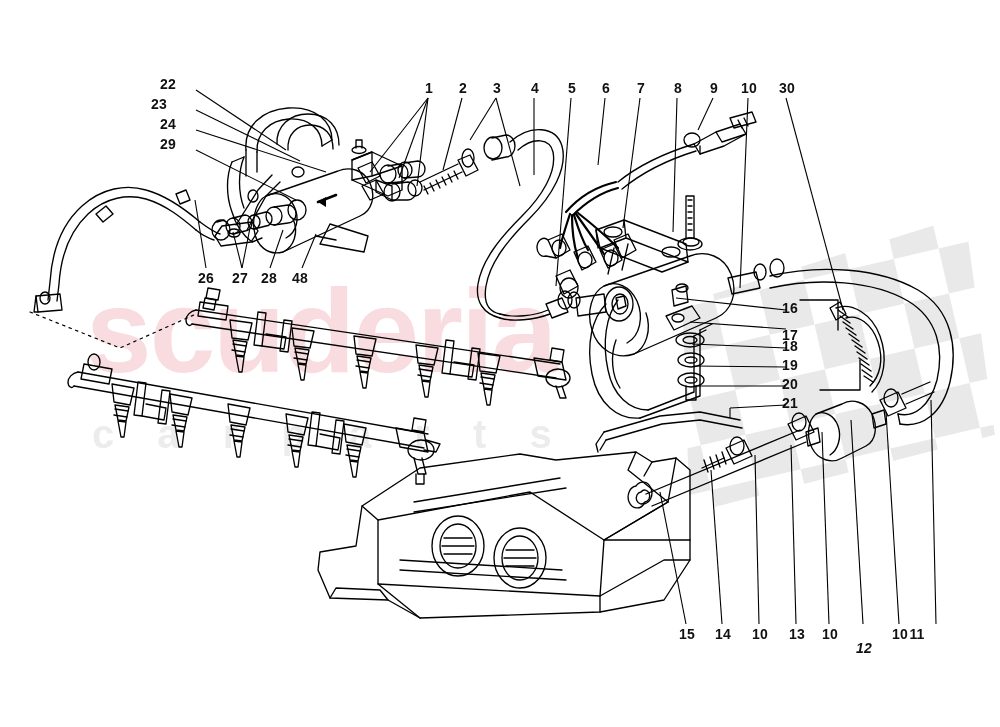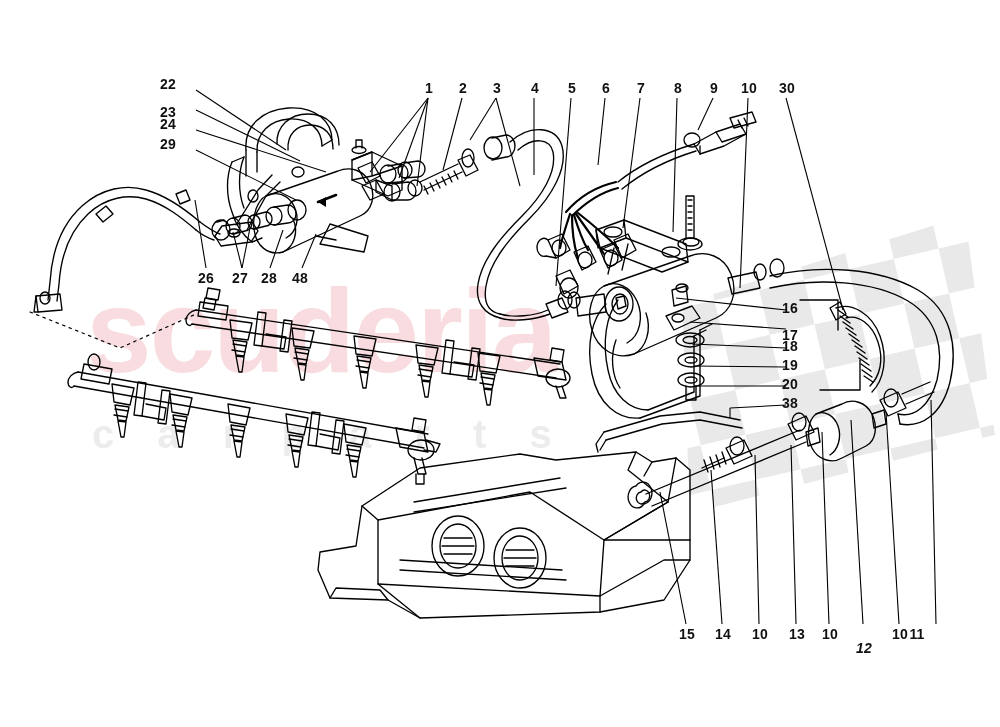--- a/index.html
+++ b/index.html
@@ -487,21 +487,21 @@
         <line x1="796" y1="624" x2="791" y2="445"></line>
         <line x1="829" y1="624" x2="822" y2="432"></line>
         <line x1="863" y1="624" x2="851" y2="420"></line>
         <line x1="899" y1="624" x2="886" y2="412"></line>
         <line x1="936" y1="624" x2="931" y2="400"></line>
       </g>
   </svg>
 
   <div id="labels">
       <div class="lbl c" style="left: 168px; top: 77px;">22</div>
-      <div class="lbl c" style="left: 168px; top: 97px; margin-top: 8px;">23</div>
+      <div class="lbl c" style="left: 159px; top: 97px;">23</div>
       <div class="lbl c" style="left: 168px; top: 117px;">24</div>
       <div class="lbl c" style="left: 168px; top: 137px;">29</div>
       <div class="lbl c" style="left: 429px; top: 81px;">1</div>
       <div class="lbl c" style="left: 463px; top: 81px;">2</div>
       <div class="lbl c" style="left: 497px; top: 81px;">3</div>
       <div class="lbl c" style="left: 535px; top: 81px;">4</div>
       <div class="lbl c" style="left: 572px; top: 81px;">5</div>
       <div class="lbl c" style="left: 606px; top: 81px;">6</div>
       <div class="lbl c" style="left: 641px; top: 81px;">7</div>
       <div class="lbl c" style="left: 678px; top: 81px;">8</div>
@@ -510,21 +510,21 @@
       <div class="lbl c" style="left: 787px; top: 81px;">30</div>
       <div class="lbl c" style="left: 206px; top: 271px;">26</div>
       <div class="lbl c" style="left: 240px; top: 271px;">27</div>
       <div class="lbl c" style="left: 269px; top: 271px;">28</div>
       <div class="lbl c" style="left: 300px; top: 271px;">48</div>
       <div class="lbl c" style="left: 790px; top: 301px;">16</div>
       <div class="lbl c" style="left: 790px; top: 328px;">17</div>
       <div class="lbl c" style="left: 790px; top: 339px;">18</div>
       <div class="lbl c" style="left: 790px; top: 358px;">19</div>
       <div class="lbl c" style="left: 790px; top: 377px;">20</div>
-      <div class="lbl c" style="left: 790px; top: 396px;">38</div>
+      <div class="lbl c" style="left: 790px; top: 396px;">21</div>
       <div class="lbl c" style="left: 687px; top: 627px;">15</div>
       <div class="lbl c" style="left: 723px; top: 627px;">14</div>
       <div class="lbl c" style="left: 760px; top: 627px;">10</div>
       <div class="lbl c" style="left: 797px; top: 627px;">13</div>
       <div class="lbl c" style="left: 830px; top: 627px;">10</div>
       <div class="lbl c" style="left: 864px; top: 641px; font-style: italic;">12</div>
       <div class="lbl c" style="left: 900px; top: 627px;">10</div>
       <div class="lbl c" style="left: 917px; top: 627px;">11</div>
     </div>
 

